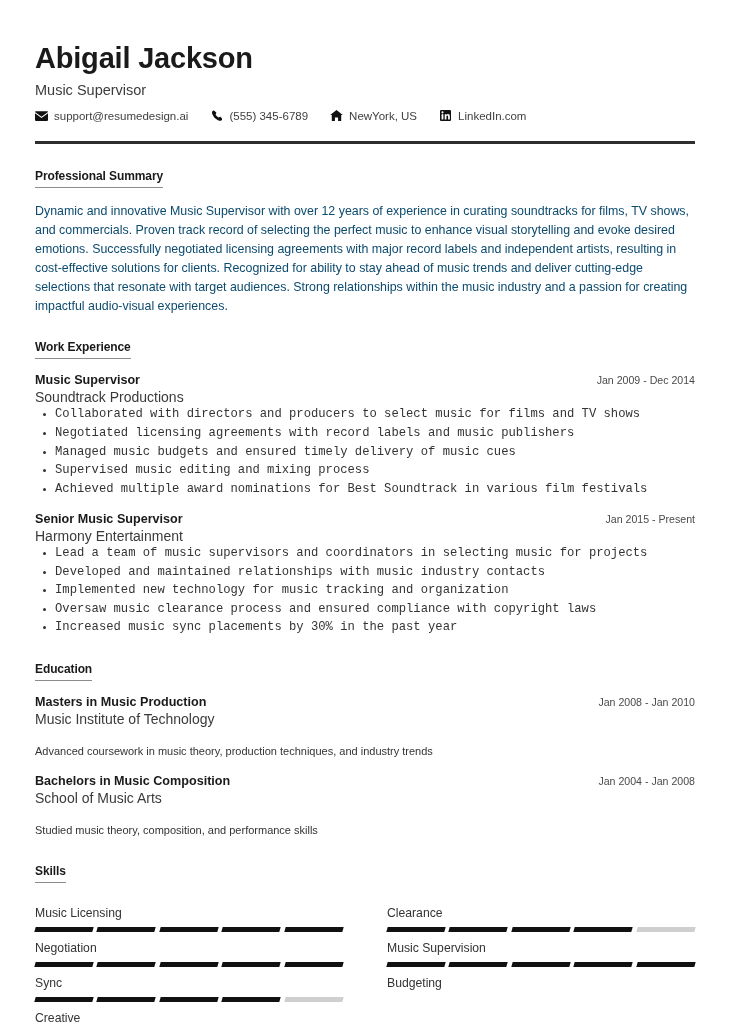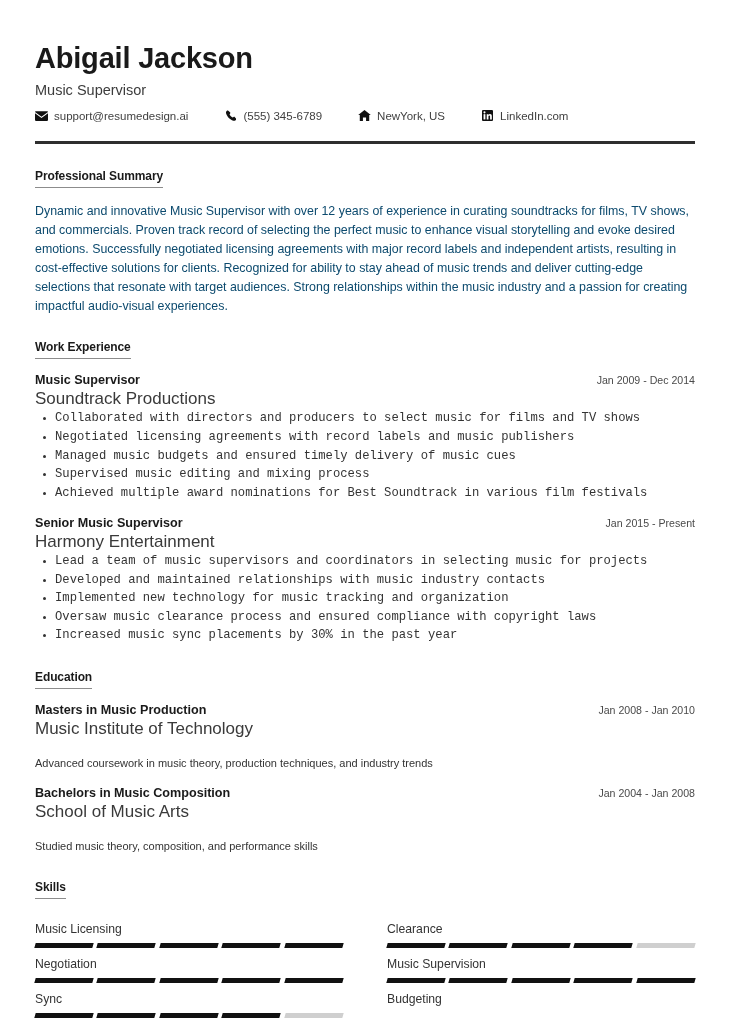--- a/index.html
+++ b/index.html
@@ -42,21 +42,21 @@
     color: #3c3c3c;
     margin-top: 7px;
     font-weight: normal;
   }
 
   .contact-row {
     display: flex;
     align-items: center;
     margin-top: 11px;
     flex-wrap: wrap;
-    gap: 14px;
+    gap: 0;
   }
 
   .contact-item {
     display: flex;
     align-items: center;
     font-size: 11.5px;
     color: #3f3f3f;
     margin-right: 22px;
     white-space: nowrap;
   }
@@ -118,21 +118,21 @@
   }
 
   .entry-date {
     font-size: 10.6px;
     color: #4a4a4a;
     white-space: nowrap;
     padding-left: 12px;
   }
 
   .entry-org {
-    font-size: 17px;
+    font-size: 14px;
     color: #3a3a3a;
     margin-top: 2px;
   }
 
   .entry-desc {
     font-size: 11px;
     color: #333333;
     margin-top: 17px;
     line-height: 1.45;
   }

